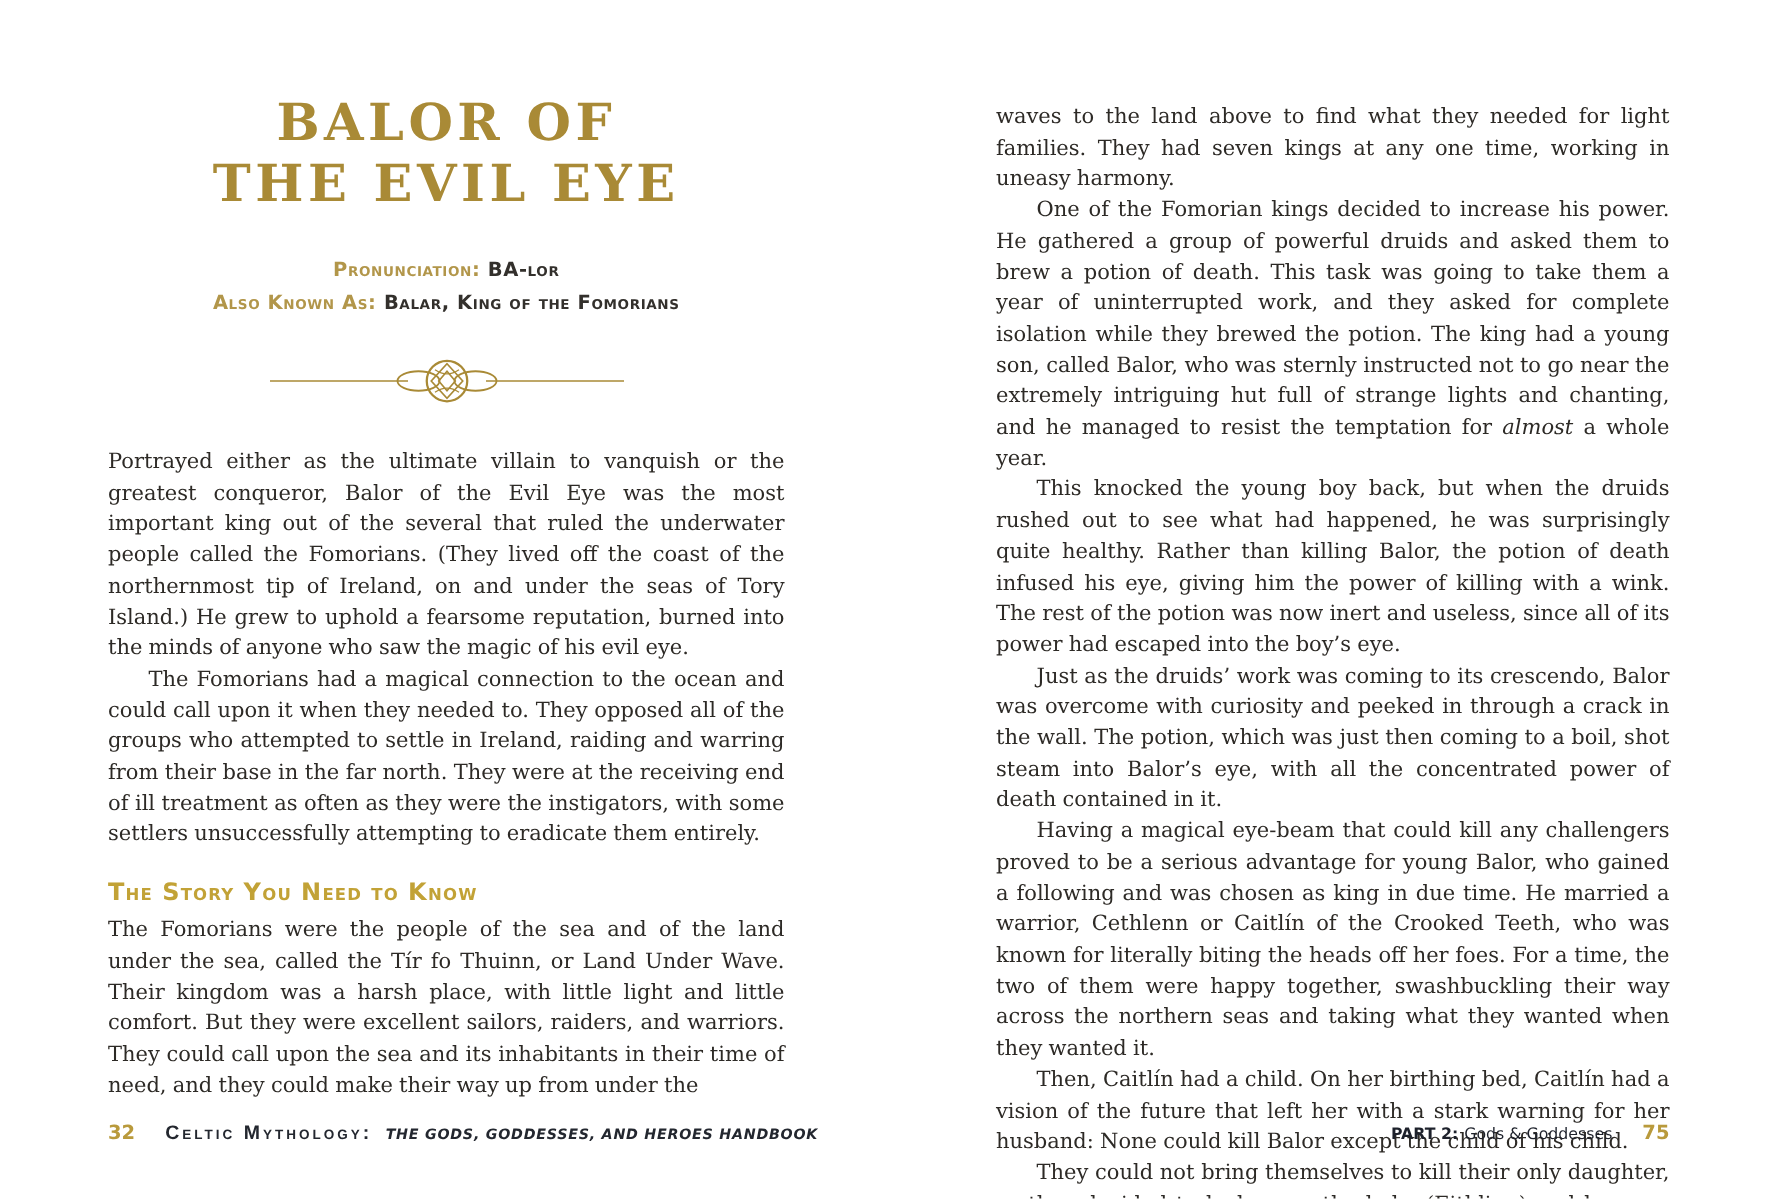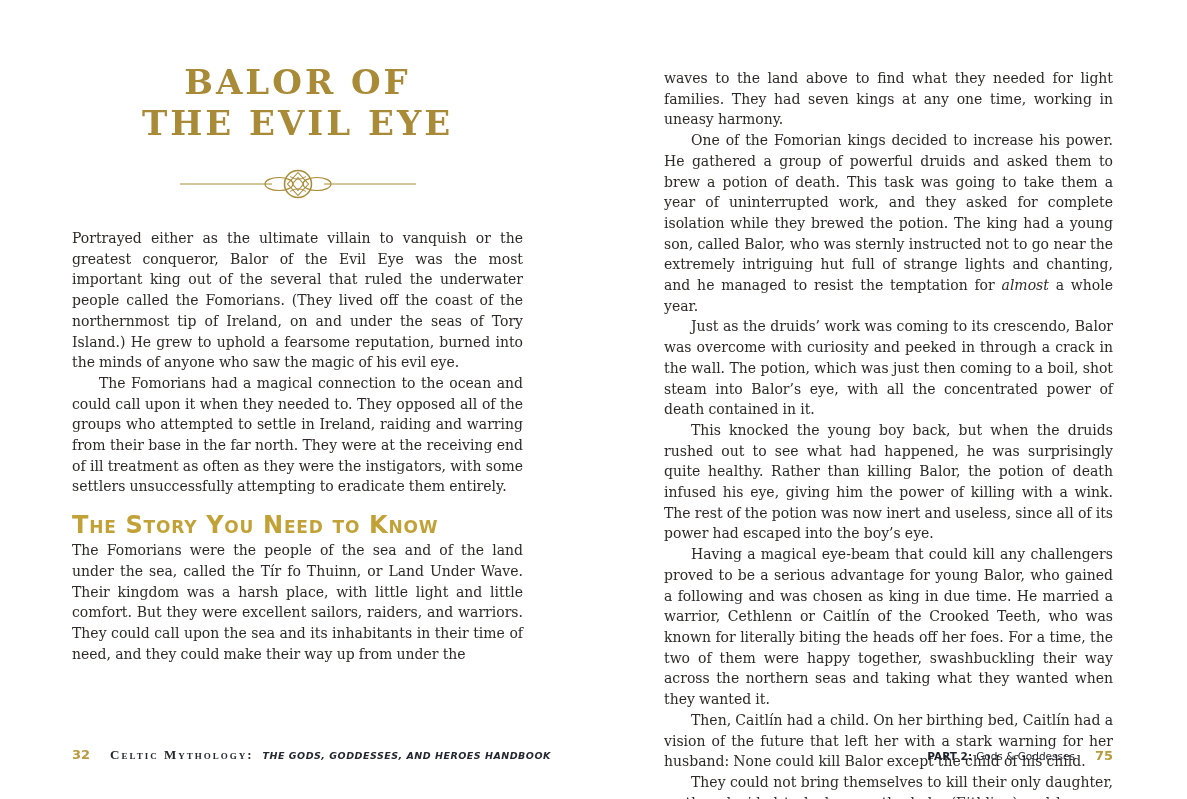--- a/index.html
+++ b/index.html
@@ -56,21 +56,21 @@
   }
   .body-text p { margin: 0; }
   .body-text p.indent { text-indent: 27px; }
   .body-text em { font-style: italic; }
 
   .section-heading {
     margin: 16px 0 3px 0;
     font-family: "DejaVu Sans", sans-serif;
     font-weight: bold;
     font-variant-caps: small-caps;
-    font-size: 24px;
+    font-size: 16px;
     line-height: 24px;
     letter-spacing: 0.8px;
     color: #c2a236;
     text-align: left;
   }
 
   .page-right .body-text { margin-top: 0; }
   .page-right .body-col { padding-top: 68px; }
 
   
@@ -84,21 +84,21 @@
   .page-right .page-footer { left: 55px; right: 73px; justify-content: flex-end; }
   .page-num {
     font-family: "DejaVu Sans", sans-serif;
     font-weight: bold;
     font-size: 13px;
     color: #b99a3c;
   }
   .footer-left .page-num { margin-right: 20px; }
   .footer-right .page-num { margin-left: 20px; text-align: right; }
   .book-title {
-    font-family: Liberation Serif, serif;
+    font-family: Liberation Sans, sans-serif;
     font-weight: bold;
     font-variant-caps: small-caps;
     letter-spacing: 2px;
     font-size: 13px;
     color: #23272f;
     margin-right: 9px;
   }
   .book-subtitle {
     font-family: "DejaVu Sans", sans-serif;
     font-weight: bold;
@@ -130,20 +130,30 @@
 <div class="spread">
 
   <section class="page page-left">
 
     <header class="chapter-header">
       <h1 class="chapter-title">
         <span>BALOR OF</span><br>
         <span>THE EVIL EYE</span>
       </h1>
 
+      <div class="pron-block">
+        <div>
+          <span class="pron-label">Pronunciation:</span>
+          <span class="pron-value">BA-lor</span>
+        </div>
+        <div>
+          <span class="pron-label">Also Known As:</span>
+          <span class="pron-value">Balar, King of the Fomorians</span>
+        </div>
+      </div>
 
       <div class="divider-wrap">
         <svg class="knot-svg" width="240" height="36" viewBox="0 0 240 36">
           <g stroke="#a98a36" fill="none">
             <line x1="2" y1="18" x2="94" y2="18" stroke-width="1"></line>
             <line x1="146" y1="18" x2="238" y2="18" stroke-width="1"></line>
             <ellipse cx="101" cy="18" rx="14" ry="6.5" stroke-width="1.2"></ellipse>
             <ellipse cx="139" cy="18" rx="14" ry="6.5" stroke-width="1.2"></ellipse>
             <circle cx="120" cy="18" r="13.5" stroke-width="1.5"></circle>
             <path d="M120 6.5 L130.5 18 L120 29.5 L109.5 18 Z" stroke-width="1.1"></path>
@@ -167,22 +177,22 @@
       <span class="book-subtitle">the gods, goddesses, and heroes handbook</span>
     </footer>
   </section>
 
   <section class="page page-right">
 
     <div class="body-col">
       <div class="body-text">
         <p>waves to the land above to find what they needed for light families. They had seven kings at any one time, working in uneasy harmony.</p>
         <p class="indent"><span>One of the Fomorian kings decided to increase his power. He gathered a group of powerful druids and asked them to brew a potion of death. This task was going to take them a year of uninterrupted work, and they asked for complete isolation while they brewed the potion. The king had a young son, called Balor, who was sternly instructed not to go near the extremely intriguing hut full of strange lights and chanting, and he managed to resist the temptation for </span><em>almost</em><span> a whole year.</span></p>
+        <p class="indent">This knocked the young boy back, but when the druids rushed out to see what had happened, he was surprisingly quite healthy. Rather than killing Balor, the potion of death infused his eye, giving him the power of killing with a wink. The rest of the potion was now inert and useless, since all of its power had escaped into the boy’s eye.</p>
         <p class="indent">Just as the druids’ work was coming to its crescendo, Balor was overcome with curiosity and peeked in through a crack in the wall. The potion, which was just then coming to a boil, shot steam into Balor’s eye, with all the concentrated power of death contained in it.</p>
-        <p class="indent">This knocked the young boy back, but when the druids rushed out to see what had happened, he was surprisingly quite healthy. Rather than killing Balor, the potion of death infused his eye, giving him the power of killing with a wink. The rest of the potion was now inert and useless, since all of its power had escaped into the boy’s eye.</p>
         <p class="indent">Having a magical eye-beam that could kill any challengers proved to be a serious advantage for young Balor, who gained a following and was chosen as king in due time. He married a warrior, Cethlenn or Caitlín of the Crooked Teeth, who was known for literally biting the heads off her foes. For a time, the two of them were happy together, swashbuckling their way across the northern seas and taking what they wanted when they wanted it.</p>
         <p class="indent">Then, Caitlín had a child. On her birthing bed, Caitlín had a vision of the future that left her with a stark warning for her husband: None could kill Balor except the child of his child.</p>
         <p class="indent">They could not bring themselves to kill their only daughter, so they decided to lock away the baby (Eithlinn) and have no more children. To</p>
       </div>
     </div>
 
     <footer class="page-footer footer-right">
       <span class="part-label">PART 2:</span>
       <span class="part-title">Gods &amp; Goddesses</span>
       <span class="page-num">75</span>

